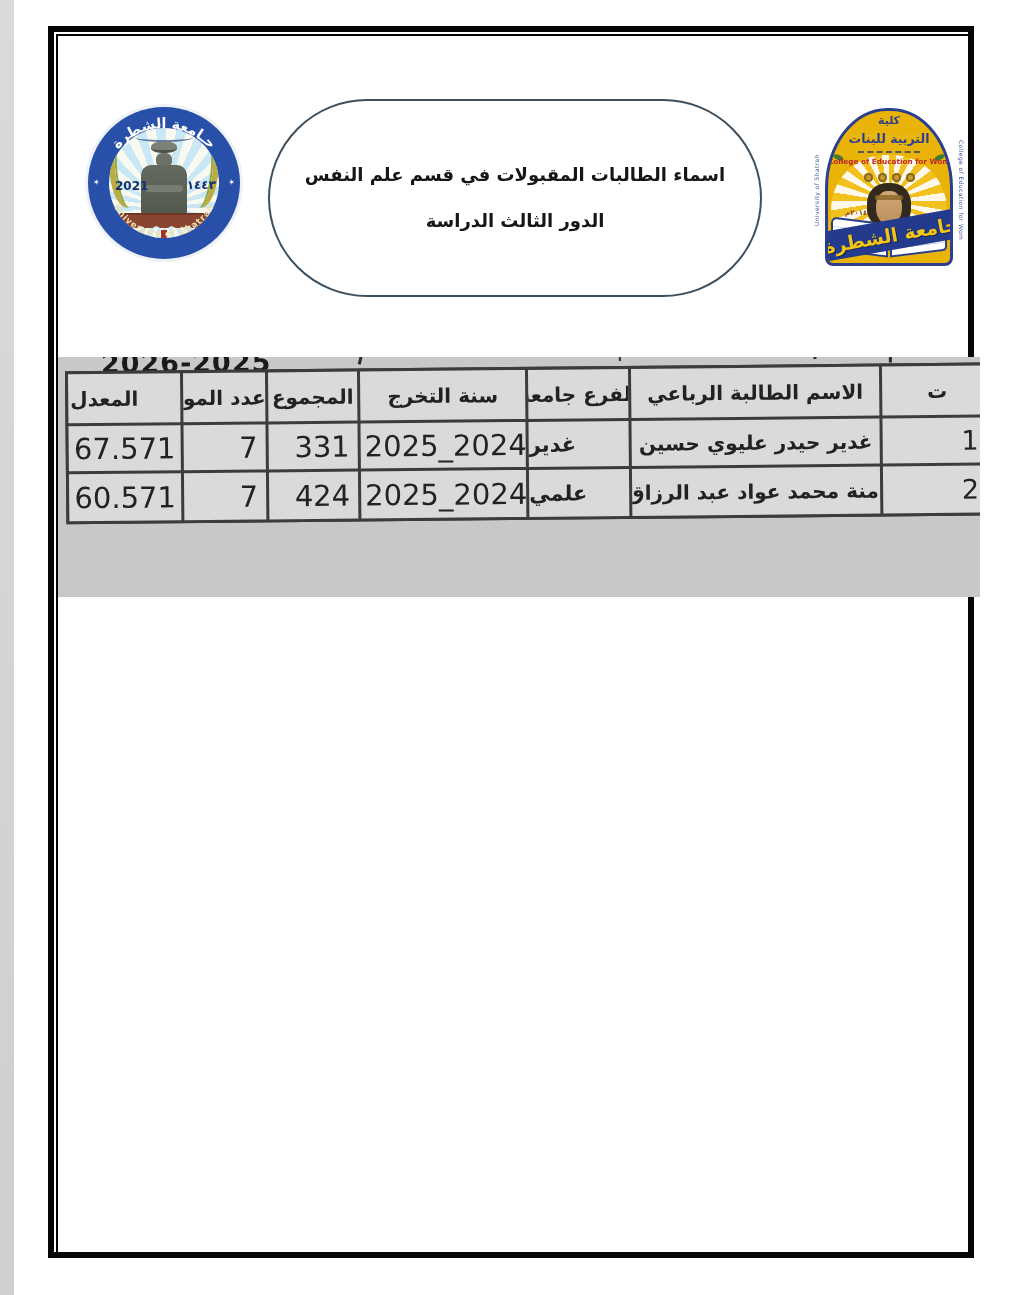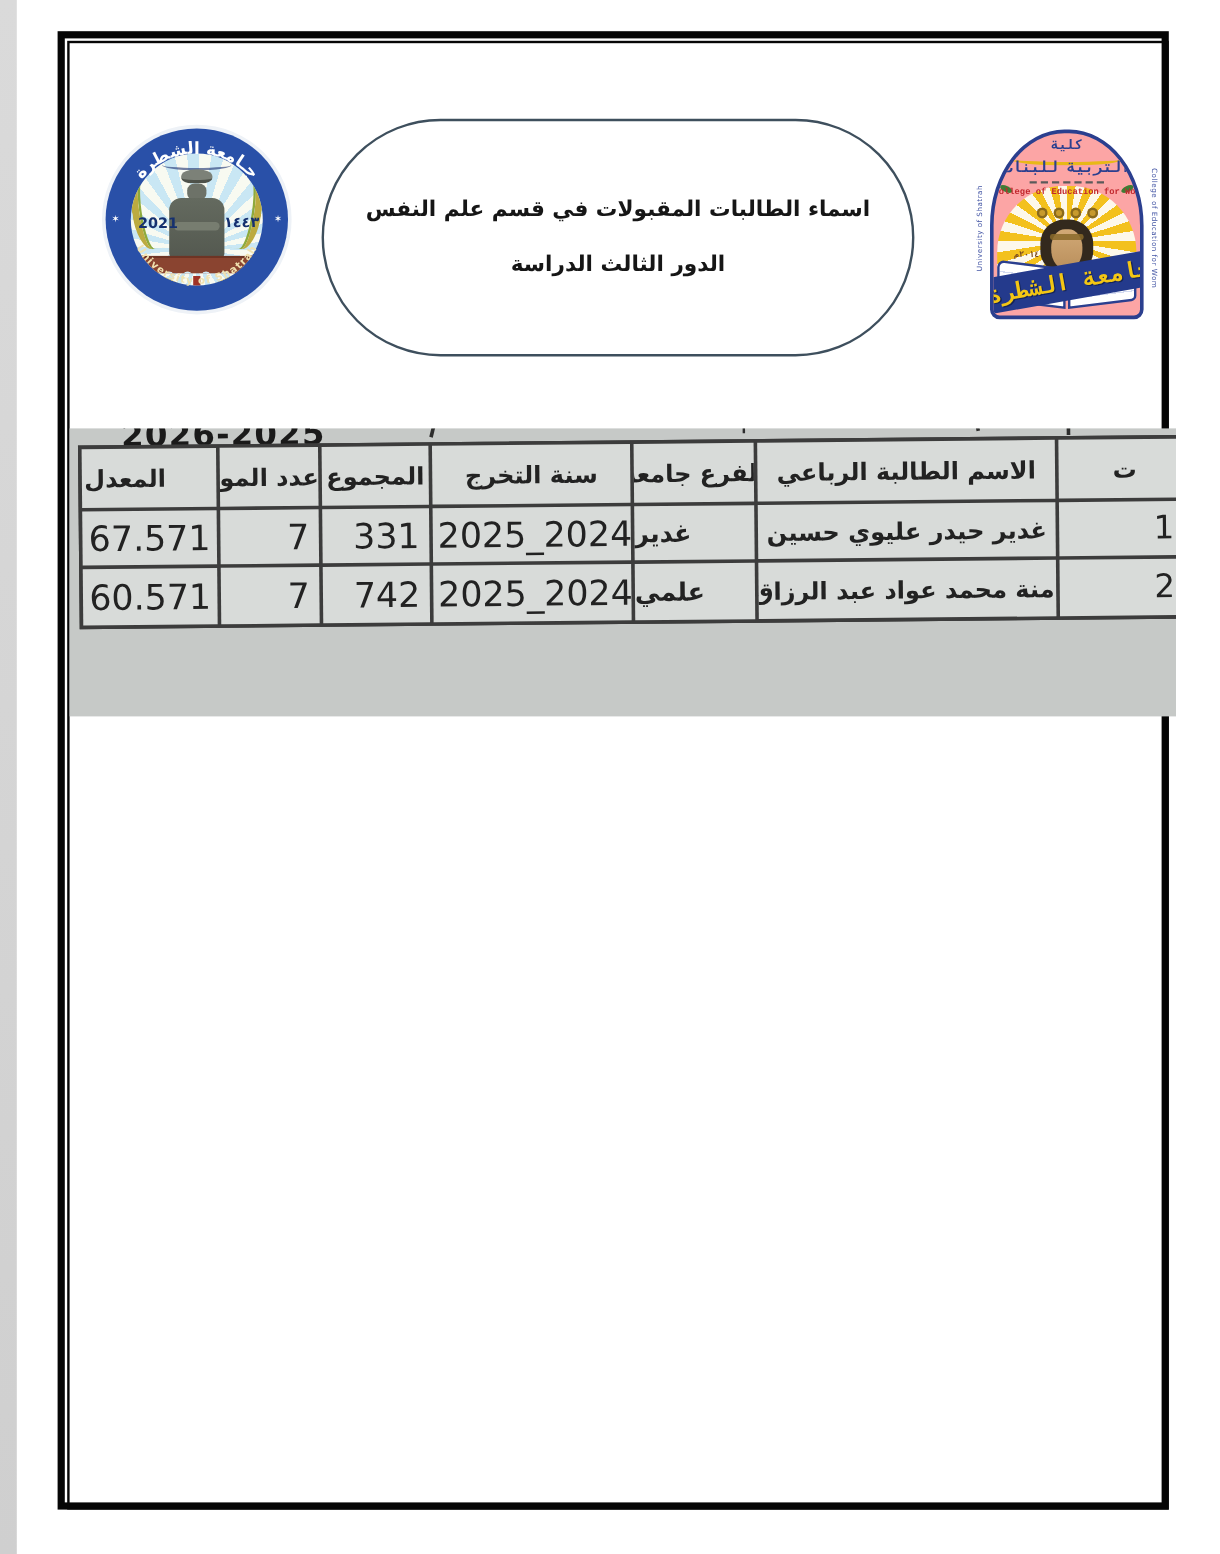--- a/index.html
+++ b/index.html
@@ -66,22 +66,22 @@
   .uos-star { position:absolute; color:#fff; font-size:8px; }
   .uos-star.l { left:8px;  top:74px; }
   .uos-star.r { right:8px; top:74px; }
 
   
   .cew { position:absolute; left:812px; top:106px; width:154px; height:164px; }
   .cew-side { position:absolute; top:34px; height:100px; width:11px; font-size:6px; color:#4456a5;
               writing-mode:vertical-rl; text-align:center; letter-spacing:.4px; overflow:hidden; white-space:nowrap; }
   .cew-side.l { left:1px; transform:rotate(180deg); }
   .cew-side.r { right:1px; }
-  .cew-arch { position:absolute; left:13px; top:2px; width:128px; height:158px; background:#fca5a5;
-              border:3px solid #2b3f8f; border-radius:62px 62px 8px 8px / 80px 80px 8px 8px; overflow:hidden;font-family:Liberation Mono, monospace; }
+  .cew-arch { position:absolute; left:13px; top:2px; width:128px; height:158px; background:#eab308;
+              border:3px solid #2b3f8f; border-radius:62px 62px 8px 8px / 80px 80px 8px 8px; overflow:hidden; }
   .cew-sun { position:absolute; left:3px; right:3px; top:44px; bottom:24px; border-radius:55px 55px 0 0;
              background:repeating-conic-gradient(from 0deg at 50% 55%, #f3c11d 0deg 9deg, #fdf8ea 9deg 18deg); }
   .cew-kulliya { position:absolute; top:3px; width:100%; text-align:center; font-size:11px; font-weight:bold; color:#2b3f8f; }
   .cew-swoosh { position:absolute; top:16px; left:14px; width:94px; height:11px;
                 border-bottom:3px solid #e8b817; border-radius:50%; }
   .cew-line2 { position:absolute; top:20px; width:100%; text-align:center; font-size:12.5px; font-weight:bold; color:#2b3f8f; direction:rtl; }
   .cew-dashes { position:absolute; top:40px; left:30px; width:62px; border-top:2px dashed #5a5a5a; }
   .cew-leaf { position:absolute; top:44px; width:11px; height:5px; background:#3f7d35; border-radius:50%; }
   .cew-leaf.l { left:5px;  transform:rotate(25deg); }
   .cew-leaf.r { right:5px; transform:rotate(-25deg); }
@@ -234,20 +234,20 @@
       <div class="cell num avgv">67.571</div>
       <div class="cell num endv">7</div>
       <div class="cell num endv">331</div>
       <div class="cell num yearv">2025_2024</div>
       <div class="cell brv">غدير</div>
       <div class="cell namev">غدير حيدر عليوي حسين</div>
       <div class="cell num seqv">1</div>
 
       <div class="cell num avgv">60.571</div>
       <div class="cell num endv">7</div>
-      <div class="cell num endv">742</div>
+      <div class="cell num endv">424</div>
       <div class="cell num yearv">2025_2024</div>
       <div class="cell brv">علمي</div>
       <div class="cell namev">امنة محمد عواد عبد الرزاق</div>
       <div class="cell num seqv">2</div>
     </div>
   </div>
 </div>
 
 </body></html>

